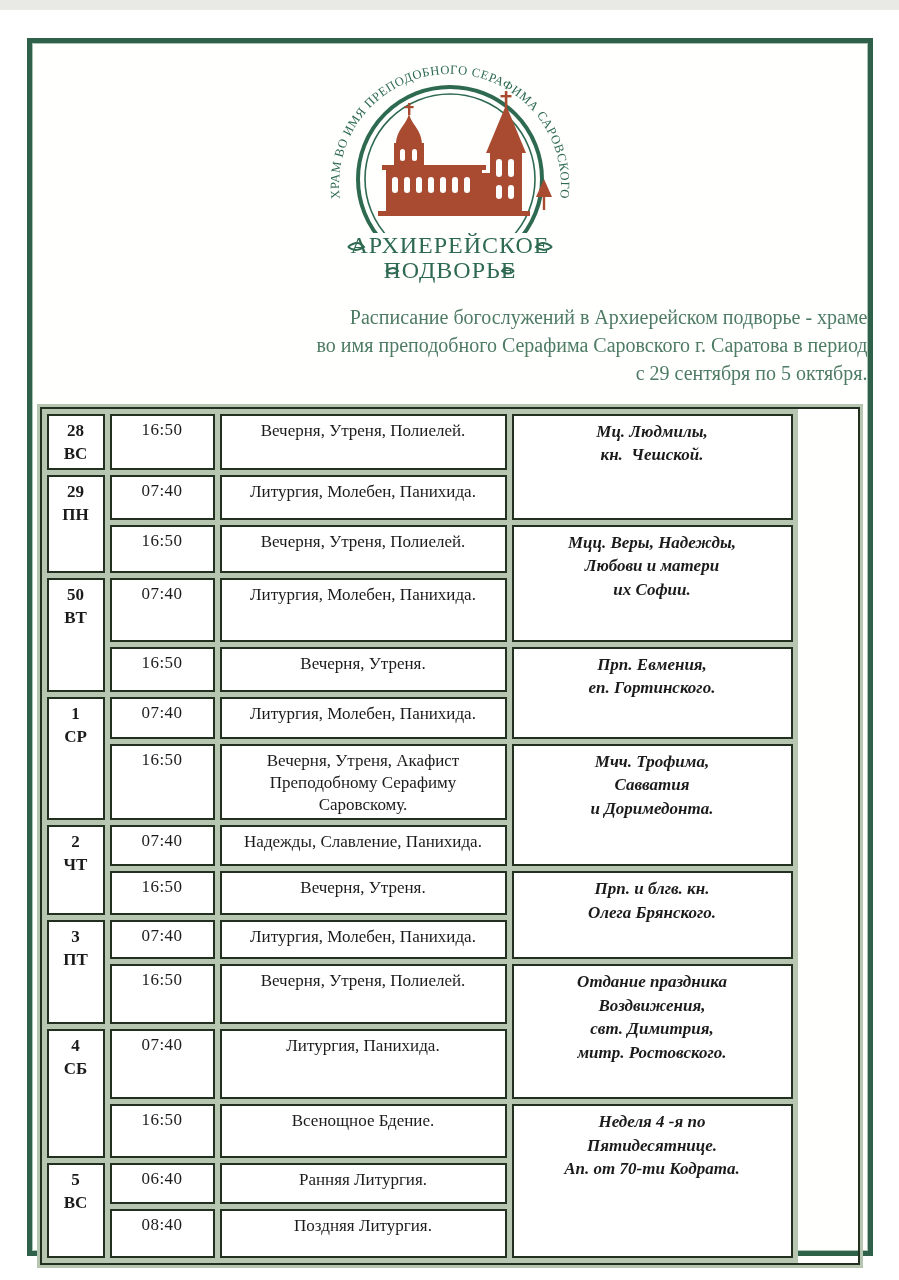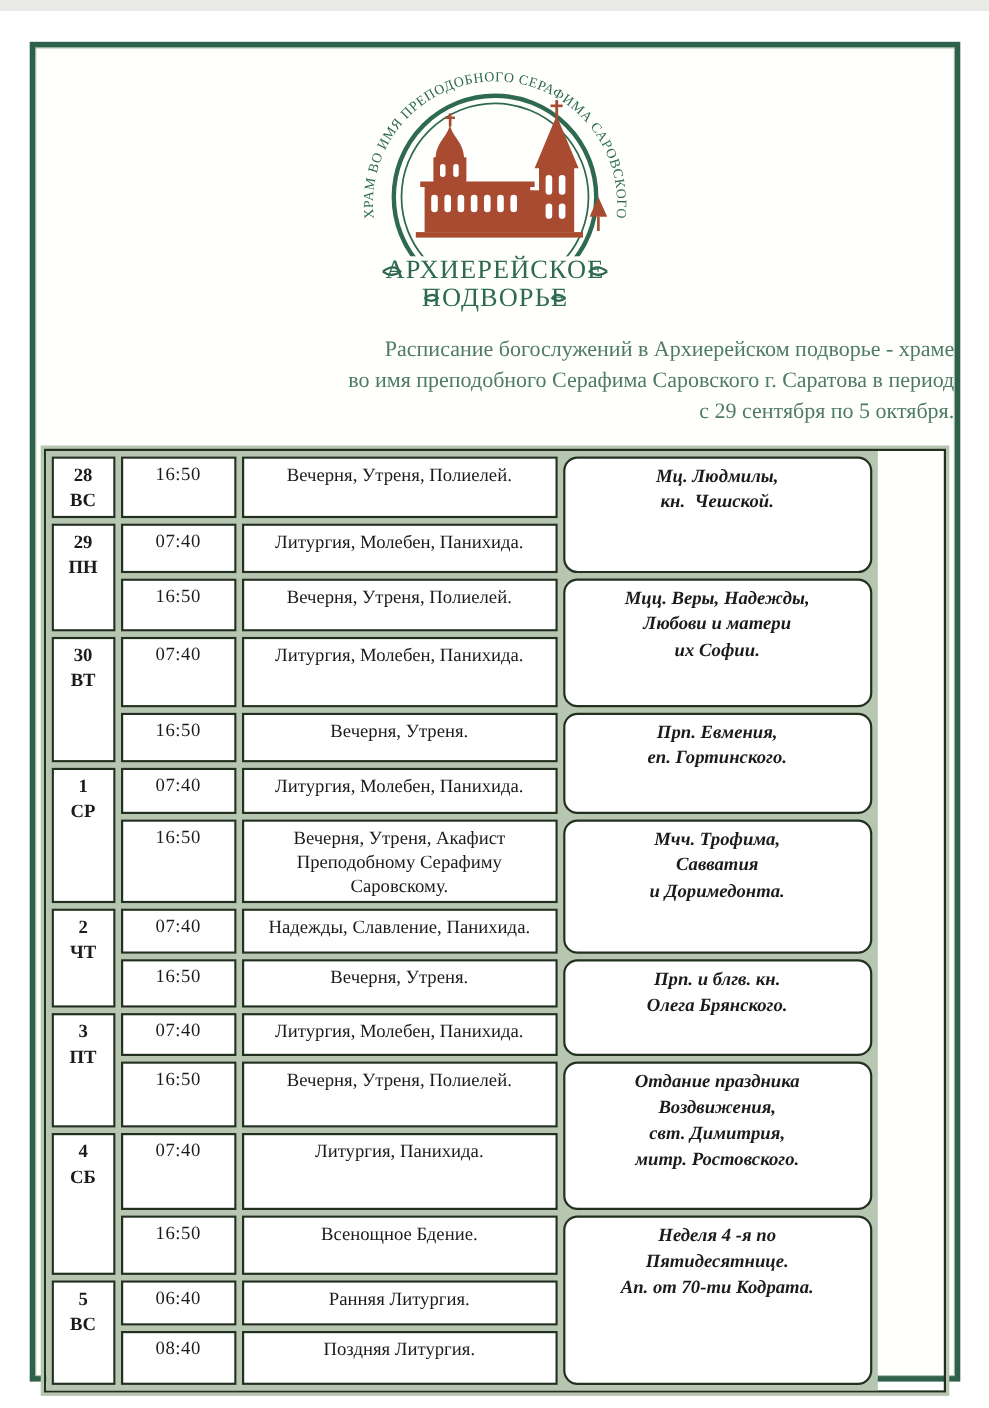--- a/index.html
+++ b/index.html
@@ -18,21 +18,21 @@
                box-shadow:0 0 0 3px #b6c6b0;box-sizing:border-box;}
   table.sched{border-collapse:separate;border-spacing:5px;background:#b6c6b0;
               table-layout:fixed;width:756px;}
   table.sched td{box-sizing:border-box;border:2px solid #22301f;background:#ffffff;
                  text-align:center;vertical-align:top;color:#1b1b1b;
                  font-size:17px;padding:4px 4px 2px;}
   td.day{vertical-align:middle;font-weight:bold;font-size:20px;line-height:1.35;padding-top:2px;}
   td.time{padding-top:7px;letter-spacing:.5px;margin-top:24px;}
   td.service{white-space:pre-wrap;padding-top:7px;line-height:1.3;}
   td.feast{white-space:pre-wrap;font-weight:bold;font-style:italic;font-size:22px;
-           line-height:1.38;padding-top:9px;border-radius:13px;}
+           line-height:1.38;padding-top:9px;}
   .red{color:#c9271c;}
 </style>
 </head>
 <body>
 
 <div class="top-strip"></div>
 
 <div class="frame">
 
   <div class="logo-wrap">
@@ -133,21 +133,21 @@
         </tr>
         <tr style="height:48px">
           <td class="time">16:50</td>
           <td class="service">Вечерня, Утреня, Полиелей.</td>
           <td class="feast" rowspan="2">Мцц. Веры, Надежды,
 Любови и матери
 их Софии.</td>
         </tr>
         <tr style="height:64px">
           <td class="day" rowspan="2">
-            <div>30</div>
+            <div>50</div>
             <div>ВТ</div>
           </td>
           <td class="time">07:40</td>
           <td class="service">Литургия, Молебен, Панихида.</td>
         </tr>
         <tr style="height:45px">
           <td class="time">16:50</td>
           <td class="service">Вечерня, Утреня.</td>
           <td class="feast" rowspan="2">Прп. Евмения,
 еп. Гортинского.</td>

